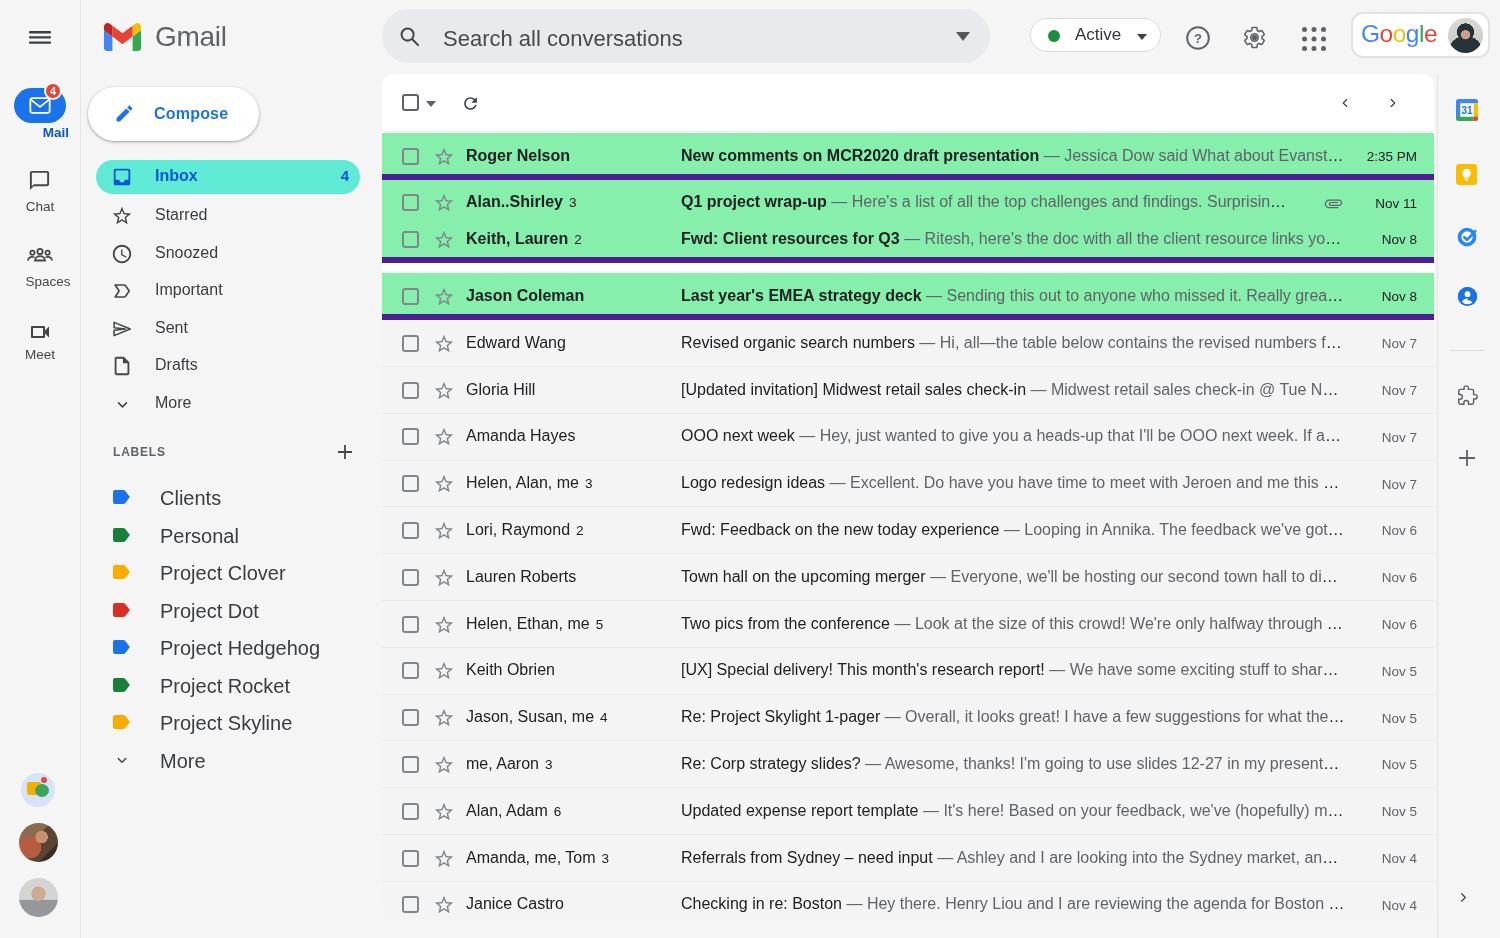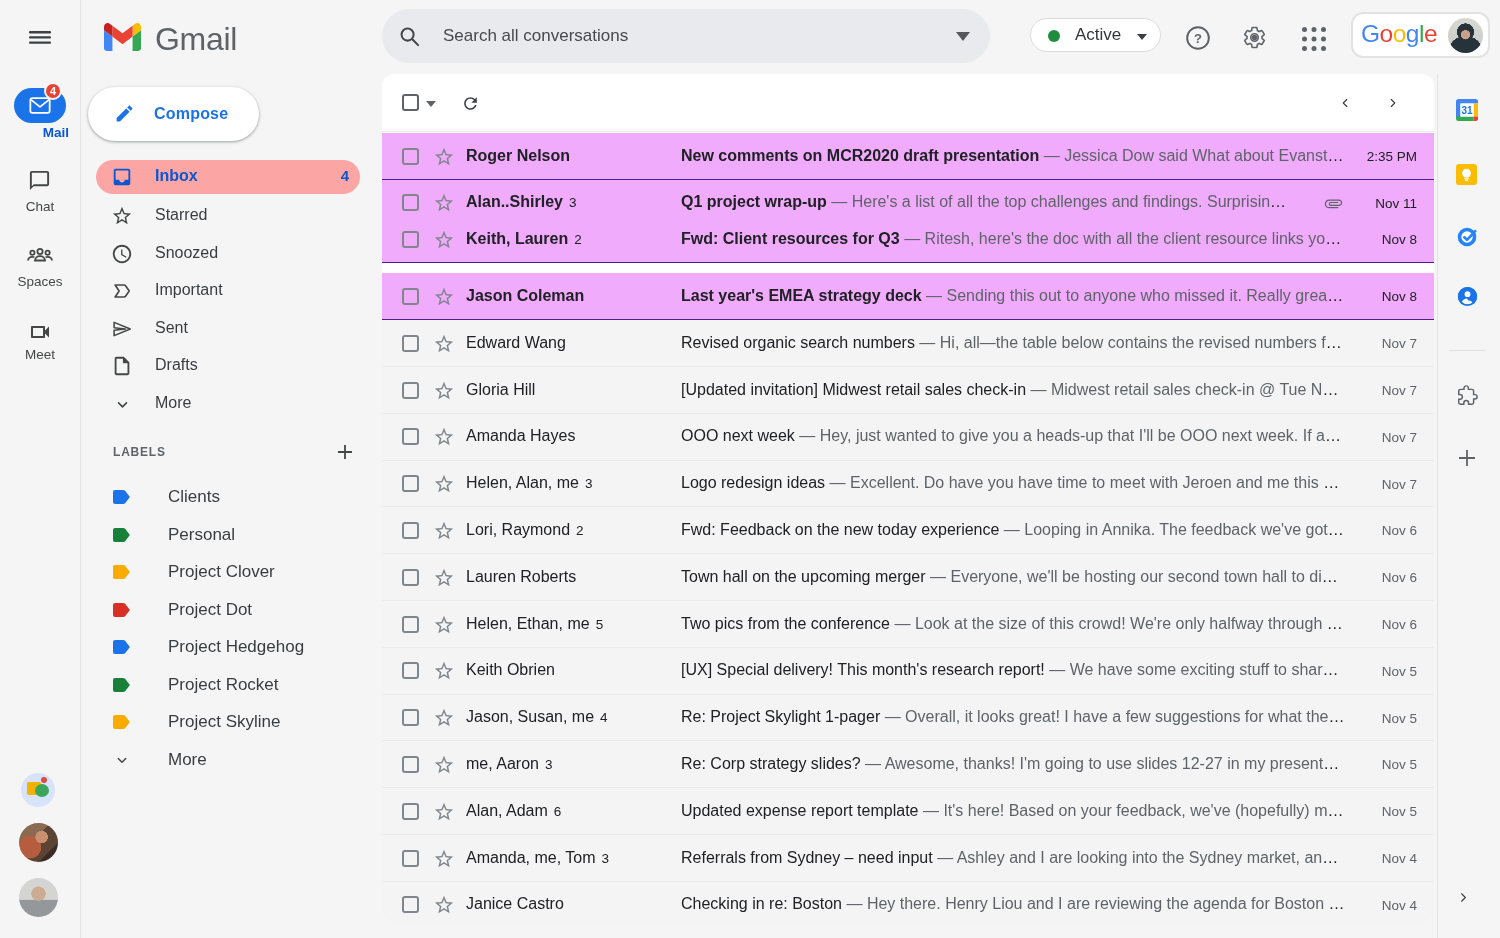--- a/index.html
+++ b/index.html
@@ -14,47 +14,47 @@
   border:2px solid #f5f5f6; color:#fff; font-size:11px; font-weight:700; text-align:center; line-height:14px; }
 #mail-label { top:125px; color:#0b57d0; font-weight:600; }
 
 
 #compose { left:88px; top:87px; width:171px; height:54px; border-radius:27px; background:#fff;
   box-shadow:0 1px 2px rgba(60,64,67,.3), 0 1px 3px 1px rgba(60,64,67,.15); }
 #compose span { position:absolute; left:66px; top:17.5px; font-size:16px; font-weight:600; color:#1a73e8; letter-spacing:.2px; }
 .navitem { left:96px; width:264px; height:34px; border-radius:17px; }
 .navitem .ic { position:absolute; left:15px; top:6px; }
 .navitem .tx { position:absolute; left:59px; top:7px; font-size:16px; color:#3a3d40; }
-#nav-inbox { background:#fca5a5; }
+#nav-inbox { background:#5eead4; }
 #nav-inbox .tx { color:#0b57d0; font-weight:700; }
 #nav-inbox .cnt { position:absolute; right:11px; top:7.5px; font-size:15px; font-weight:700; color:#0b57d0; }
 #labels-hdr { left:113px; top:445px; font-size:12px; font-weight:700; letter-spacing:.8px; color:#5f6368; }
-.lab .tx { position:absolute; left:72px; top:7px; font-size:17px; color:#3a3d40; }
+.lab .tx { position:absolute; left:64px; top:7px; font-size:20px; color:#3a3d40; }
 .lab .tag { position:absolute; left:17px; top:10px; }
 
 
 #searchbar { left:382px; top:9px; width:608px; height:54px; border-radius:27px; background:#e8eaed; }
-#search-tx { left:443px; top:25.5px; font-size:17px; color:#46494d; }
+#search-tx { left:443px; top:25.5px; font-size:22px; color:#46494d; }
 #active { left:1030px; top:18px; width:131px; height:34px; border-radius:17px; background:#fff; border:1px solid #dadce0; }
 #active .dot { position:absolute; left:17px; top:11px; width:12px; height:12px; border-radius:50%; background:#1e8e3e; }
 #active .tx { position:absolute; left:44px; top:6px; font-size:17px; font-weight:500; color:#33373b; }
 #gbox { left:1351px; top:12px; width:139px; height:46px; border-radius:12px; background:#fff; border:2px solid #e2e2e4; }
 #glogo { position:absolute; left:8px; top:6px; font-size:24.5px; font-weight:500; letter-spacing:-.5px; }
 #gavatar { position:absolute; left:95px; top:3.5px; width:35px; height:35px; border-radius:50%; overflow:hidden;
   background:
    radial-gradient(circle at 50% 48%, #c9a189 0 18%, rgba(0,0,0,0) 19%),
    radial-gradient(circle at 50% 40%, #27333b 0 31%, rgba(0,0,0,0) 32%),
    radial-gradient(ellipse 74% 56% at 50% 86%, #27333b 0 60%, rgba(0,0,0,0) 61%),
    linear-gradient(#d8d8d4, #c8c9c5); }
 
 
 #panel { left:382px; top:74px; width:1052px; height:848px; border-radius:12px; background:#fff; overflow:hidden; }
 #toolbar { position:absolute; left:0; top:0; width:1052px; height:58px; border-bottom:1px solid #ececec; }
 .row { position:absolute; left:0; width:1052px; height:46.8px; }
-.row.unread { background:#f0abfc; border-bottom:1px solid #4c1d95; }
+.row.unread { background:#86efac; border-bottom:6px solid #4c1d95; }
 .row.read { background:#f4f4f5; border-bottom:1px solid #eaeaeb; }
 .row .cb { position:absolute; left:20px; top:14.5px; width:17px; height:17px; border:2px solid #80868b; border-radius:3px; }
 .row .star { position:absolute; left:51px; top:12.5px; }
 .row .sender { position:absolute; left:84px; top:13.5px; width:204px; font-size:16px; color:#202124;
   white-space:nowrap; overflow:hidden; }
 .row.unread .sender { font-weight:700; }
 .row .cnt { font-size:13.5px; font-weight:400; color:#202124; }
 .row .subj { position:absolute; left:299px; top:13.5px; width:664px; font-size:16px; color:#202124;
   white-space:nowrap; overflow:hidden; text-overflow:ellipsis; }
 .row.hasclip .subj { width:608px; }
@@ -91,40 +91,40 @@
 <div class="abs" style="left:26px;top:243px"><svg width="28" height="24" viewBox="0 0 28 24">
 <g fill="none" stroke="#444746" stroke-width="1.8">
 <circle cx="14" cy="8.5" r="2.6"></circle>
 <path d="M9 17.5c0-2.6 2.2-4.4 5-4.4s5 1.8 5 4.4z"></path>
 <circle cx="6.4" cy="9.8" r="2.1"></circle>
 <path d="M2 17.5c0-2.2 1.9-3.7 4.2-3.7.8 0 1.6.2 2.2.5"></path>
 <circle cx="21.6" cy="9.8" r="2.1"></circle>
 <path d="M26 17.5c0-2.2-1.9-3.7-4.2-3.7-.8 0-1.6.2-2.2.5"></path>
 </g>
 </svg></div>
-<div class="abs rail-label" style="left:0;top:274px">Spaces</div>
+<div class="abs rail-label" style="left:8px;top:274px">Spaces</div>
 <svg width="24" height="24" viewBox="0 0 24 24" style="position:absolute;left:28px;top:320px">
     <path fill="#444746" d="M15 8v8H5V8h10m1-2H4c-.55 0-1 .45-1 1v10c0 .55.45 1 1 1h12c.55 0 1-.45 1-1v-3.5l4 4v-11l-4 4V7c0-.55-.45-1-1-1z"></path>
   </svg>
 <div class="abs rail-label" style="left:0;top:347px">Meet</div>
 <div class="abs" style="left:21px;top:773px;width:34px;height:34px;border-radius:50%;background:#d7e3fa">
     <div style="position:absolute;left:6px;top:9px;width:14px;height:13px;border-radius:2px;background:#f3b200"></div>
     <div style="position:absolute;left:14px;top:11px;width:14px;height:13px;border-radius:50%;background:#3ba55c"></div>
     <div style="position:absolute;left:20px;top:4px;width:6px;height:6px;border-radius:50%;background:#e04a3f"></div>
   </div>
 <div class="abs" style="left:19px;top:823px;width:39px;height:39px;border-radius:50%;background:radial-gradient(circle at 58% 36%, #c9906d 0 18%, rgba(0,0,0,0) 19%),radial-gradient(circle at 28% 62%, #b65c3f 0 30%, rgba(0,0,0,0) 31%),linear-gradient(135deg,#8a6a50 0 40%, #5c4434 41% 75%, #3a2c22 76%)"></div>
 <div class="abs" style="left:19px;top:878px;width:39px;height:39px;border-radius:50%;background:radial-gradient(circle at 50% 40%, #cbab91 0 23%, rgba(0,0,0,0) 24%),linear-gradient(#d4d5d3 0 55%, #95989a 56%)"></div>
 <div class="abs" style="left:104px;top:23px"><svg width="37" height="28" viewBox="52 42 88 66">
 <path fill="#4285F4" d="M58 108h14V74L52 59v43c0 3.32 2.69 6 6 6"></path>
 <path fill="#34A853" d="M120 108h14c3.32 0 6-2.69 6-6V59l-20 15"></path>
 <path fill="#FBBC04" d="M120 48v26l20-15v-8c0-7.42-8.47-11.65-14.4-7.2"></path>
 <path fill="#EA4335" d="M72 74V48l24 18 24-18v26L96 92"></path>
 <path fill="#C5221F" d="M52 51v8l20 15V48l-5.6-4.2C60.47 39.35 52 43.58 52 51"></path>
 </svg></div>
-<div class="abs" style="left:155px;top:21px;font-size:32px;color:#5f6368;letter-spacing:-.3px">Gmail</div>
+<div class="abs" style="left:155px;top:21px;font-size:28px;color:#5f6368;letter-spacing:-.3px">Gmail</div>
 <div class="abs" id="compose">
     <svg width="21" height="21" viewBox="0 0 24 24" style="position:absolute;left:26px;top:16px">
       <path fill="#1a73e8" d="M3 17.25V21h3.75L17.81 9.94l-3.75-3.75L3 17.25zM20.71 7.04c.39-.39.39-1.02 0-1.41l-2.34-2.34c-.39-.39-1.02-.39-1.41 0l-1.83 1.83 3.75 3.75 1.83-1.83z"></path>
     </svg>
     <span>Compose</span>
   </div>
 <div class="abs navitem" id="nav-inbox" style="top:159.5px">
     <span class="ic"><svg width="22" height="22" viewBox="0 0 24 24">
         <path fill="#0b57d0" d="M19 3H5c-1.1 0-2 .9-2 2v14c0 1.1.9 2 2 2h14c1.1 0 2-.9 2-2V5c0-1.1-.9-2-2-2zm0 12h-4c0 1.66-1.35 3-3 3s-3-1.34-3-3H5V5h14v10z"></path>
       </svg></span>

